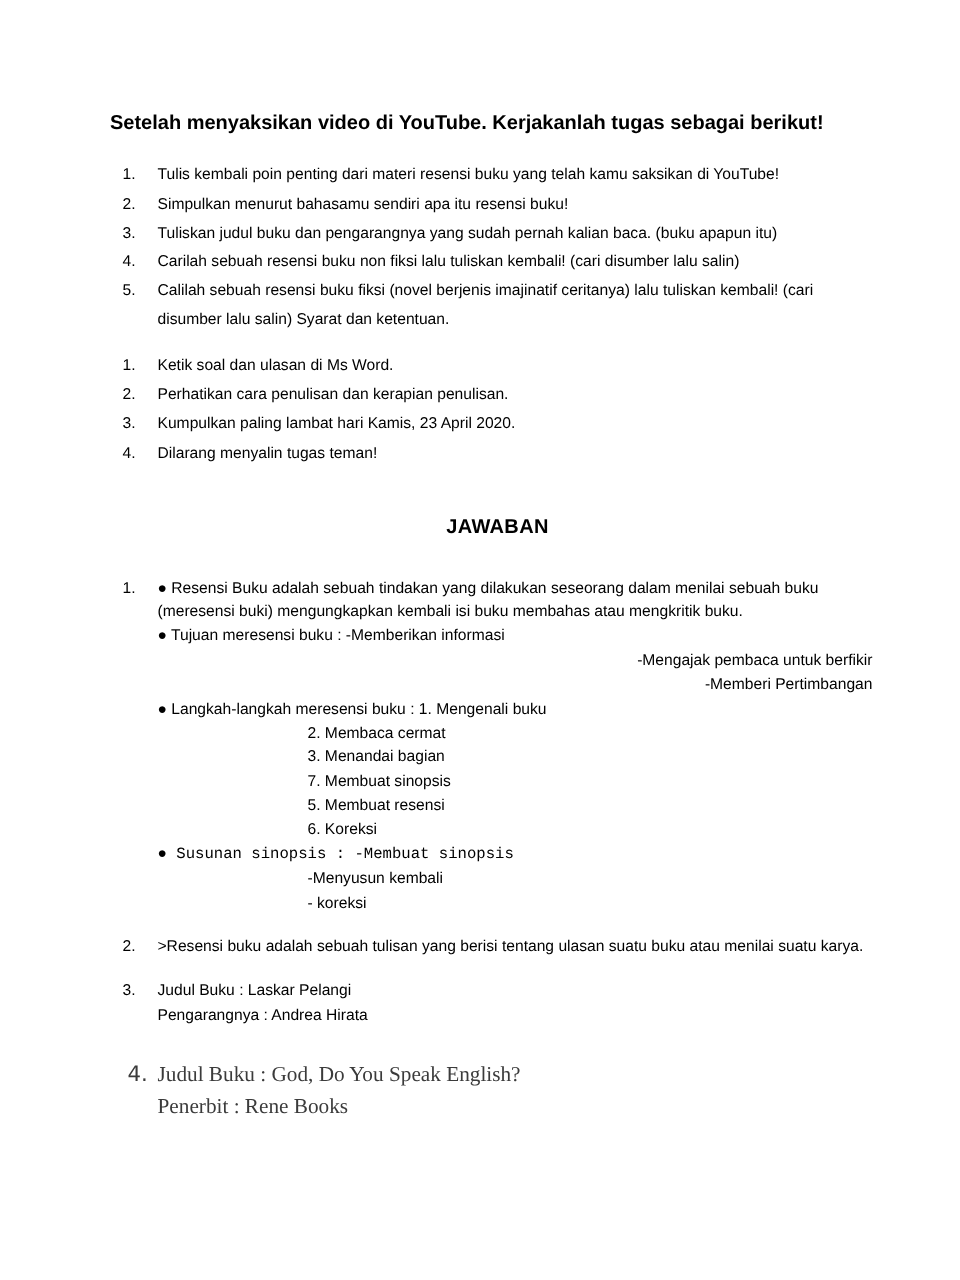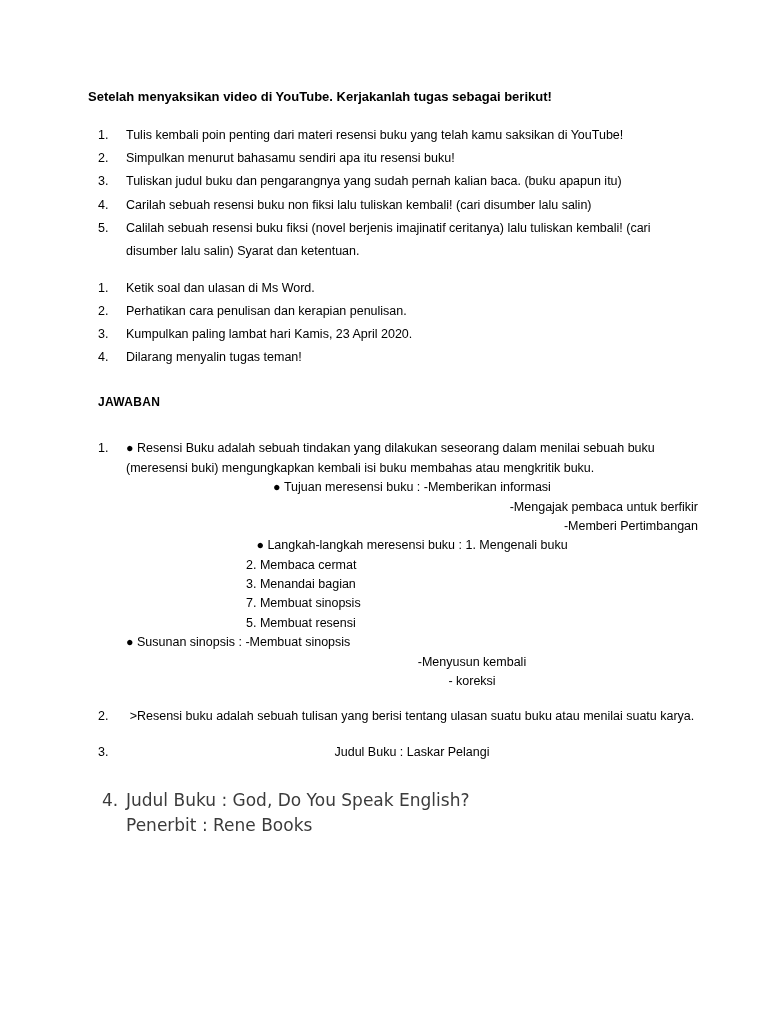--- a/index.html
+++ b/index.html
@@ -16,21 +16,21 @@
     overflow: hidden;
   }
   .page {
     position: relative;
     width: 768px;
     height: 1024px;
     box-sizing: border-box;
     padding: 88px 70px 0 88px;
   }
   .intro {
-    font-size: 13px;
+    font-size: 16px;
     font-weight: bold;
     margin: 0 0 18px 0;
     line-height: 1.4;
   }
   ol.task-list {
     list-style: none;
     margin: 0;
     padding: 0;
   }
   ol.task-list li {
@@ -43,24 +43,25 @@
   ol.task-list li .num {
     position: absolute;
     left: 10px;
     top: 0;
     width: 22px;
     text-align: left;
   }
   .block-gap-a { height: 14px; }
   .block-gap-b { height: 26px; }
   .jawaban {
-    font-size: 12px;
+    text-align: center;
+    font-size: 16px;
     font-weight: bold;
     letter-spacing: 0.3px;
-    margin: 0;
+    margin: 13px;
     padding-left: 10px;
   }
   .answers {
     margin-top: 30px;
   }
   .ans {
     position: relative;
     padding-left: 38px;
     font-size: 12.5px;
     line-height: 1.55;
@@ -70,38 +71,38 @@
     position: absolute;
     left: 10px;
     top: 0;
   }
   .ans p {
     margin: 0 0 0 0;
   }
   .indent-1 { padding-left: 120px; }
   .indent-2 { padding-left: 200px; text-align: right; }
   .indent-3 { padding-left: 120px; }
-  .spaced { margin-top: 16px; text-align: center; }
-  .spaced-lg { margin-top: 20px; }
+  .spaced { margin-top: 16px; }
+  .spaced-lg { margin-top: 20px; font-family: Liberation Mono, monospace; }
   .bold { font-weight: normal; }
   .ans-last {
     position: relative;
     padding-left: 38px;
     font-size: 17px;
     line-height: 1.45;
     color: #3b3b3b;
     font-family: "DejaVu Sans", sans-serif;
     margin-top: 26px;
   }
   .ans-last .num {
     position: absolute;
     left: 14px;
     top: 0;
   }
-  .ans-last .line { display: block; }
+  .ans-last .line { display: block; font-family: Liberation Serif, serif; }
 </style>
 </head>
 <body>
 
 <div class="page">
 
   <p class="intro">Setelah menyaksikan video di YouTube. Kerjakanlah tugas sebagai berikut!</p>
 
   <ol class="task-list">
     <li>
@@ -157,33 +158,35 @@
       <span class="num">1.</span>
       <p>● Resensi Buku adalah sebuah tindakan yang dilakukan seseorang dalam menilai sebuah buku (meresensi buki) mengungkapkan kembali isi buku membahas atau mengkritik buku.</p>
       <p class="spaced">● Tujuan meresensi buku : -Memberikan informasi</p>
       <p class="indent-2">-Mengajak pembaca untuk berfikir</p>
       <p class="indent-2">-Memberi Pertimbangan</p>
       <p class="spaced">● Langkah-langkah meresensi buku : 1. Mengenali buku</p>
       <p class="indent-1">2. Membaca cermat</p>
       <p class="indent-1">3. Menandai bagian</p>
       <p class="indent-1">7. Membuat sinopsis</p>
       <p class="indent-1">5. Membuat resensi</p>
+      <p class="indent-1">6. Koreksi</p>
       <p class="spaced-lg">● Susunan sinopsis : -Membuat sinopsis</p>
       <p class="indent-3 spaced">-Menyusun kembali</p>
       <p class="indent-3 spaced">- koreksi</p>
     </div>
 
     <div class="ans spaced">
       <span class="num">2.</span>
       <p>&gt;Resensi buku adalah sebuah tulisan yang berisi tentang ulasan suatu buku atau menilai suatu karya.</p>
     </div>
 
     <div class="ans spaced">
       <span class="num">3.</span>
       <p class="bold">Judul Buku : Laskar Pelangi</p>
+      <p class="bold">Pengarangnya : Andrea Hirata</p>
     </div>
 
     <div class="ans-last">
       <span class="num">4.</span>
       <span class="line">Judul Buku : God, Do You Speak English?</span>
       <span class="line">Penerbit : Rene Books</span>
     </div>
 
   </div>
 </div>

